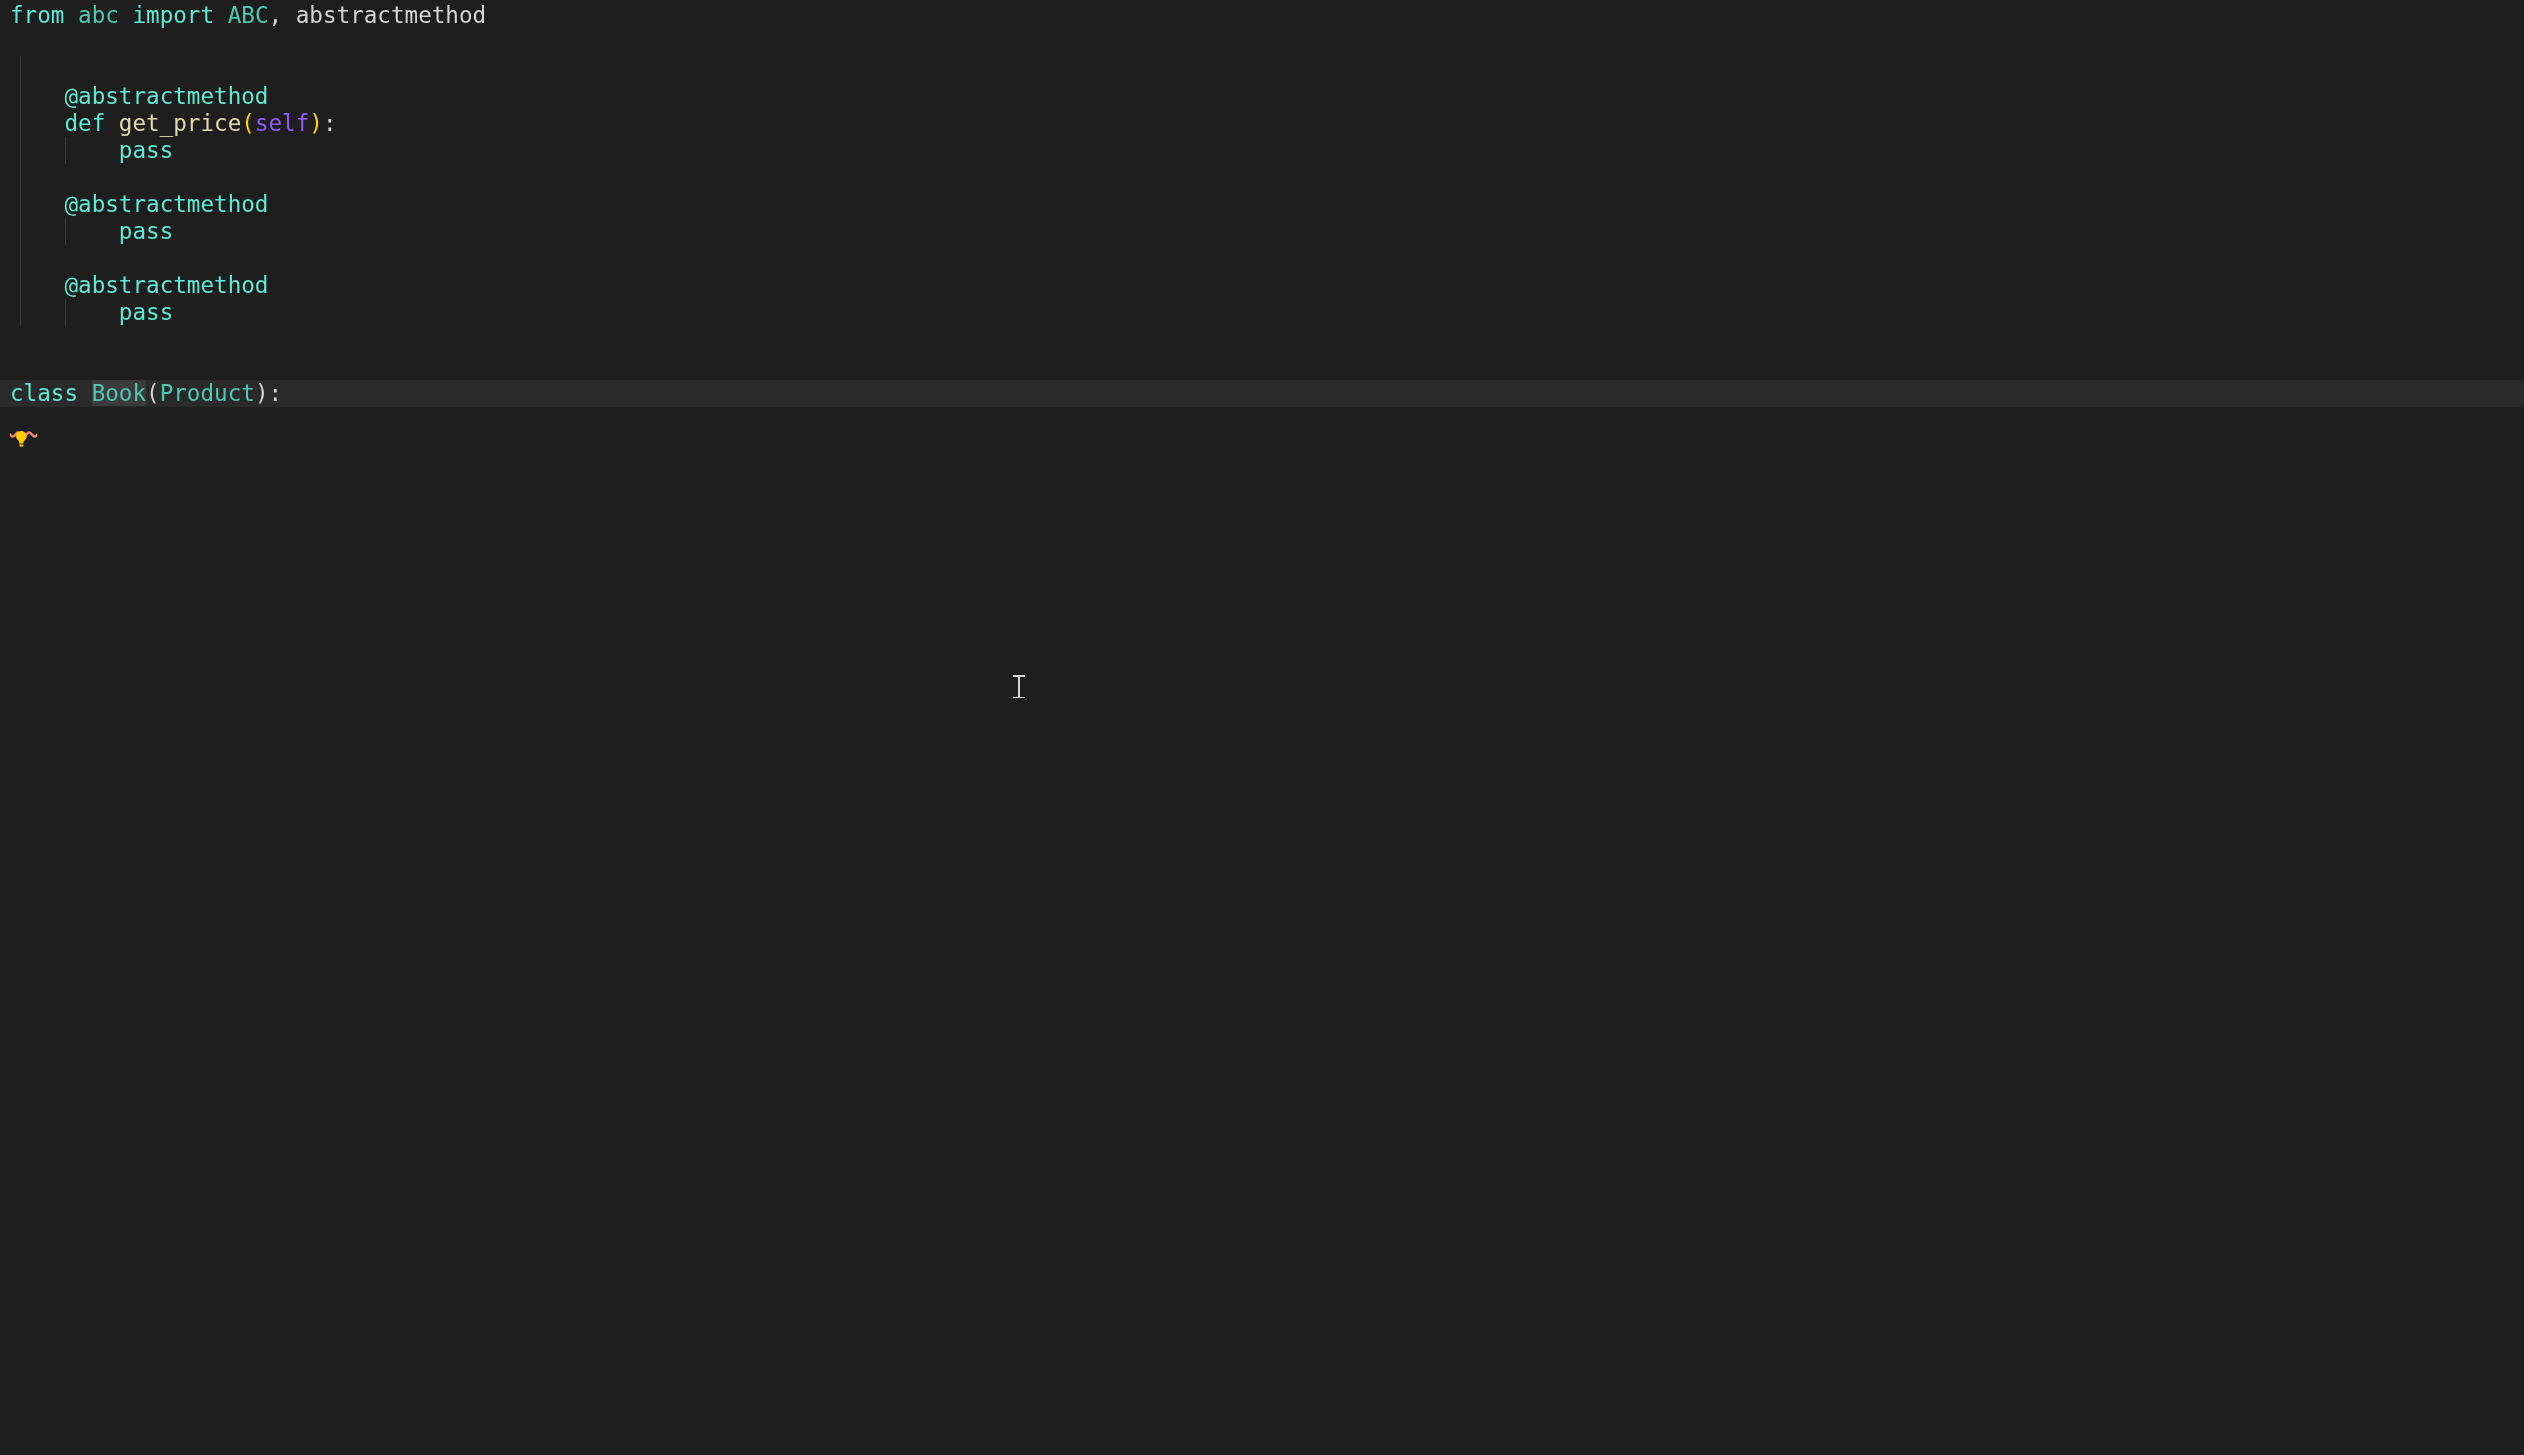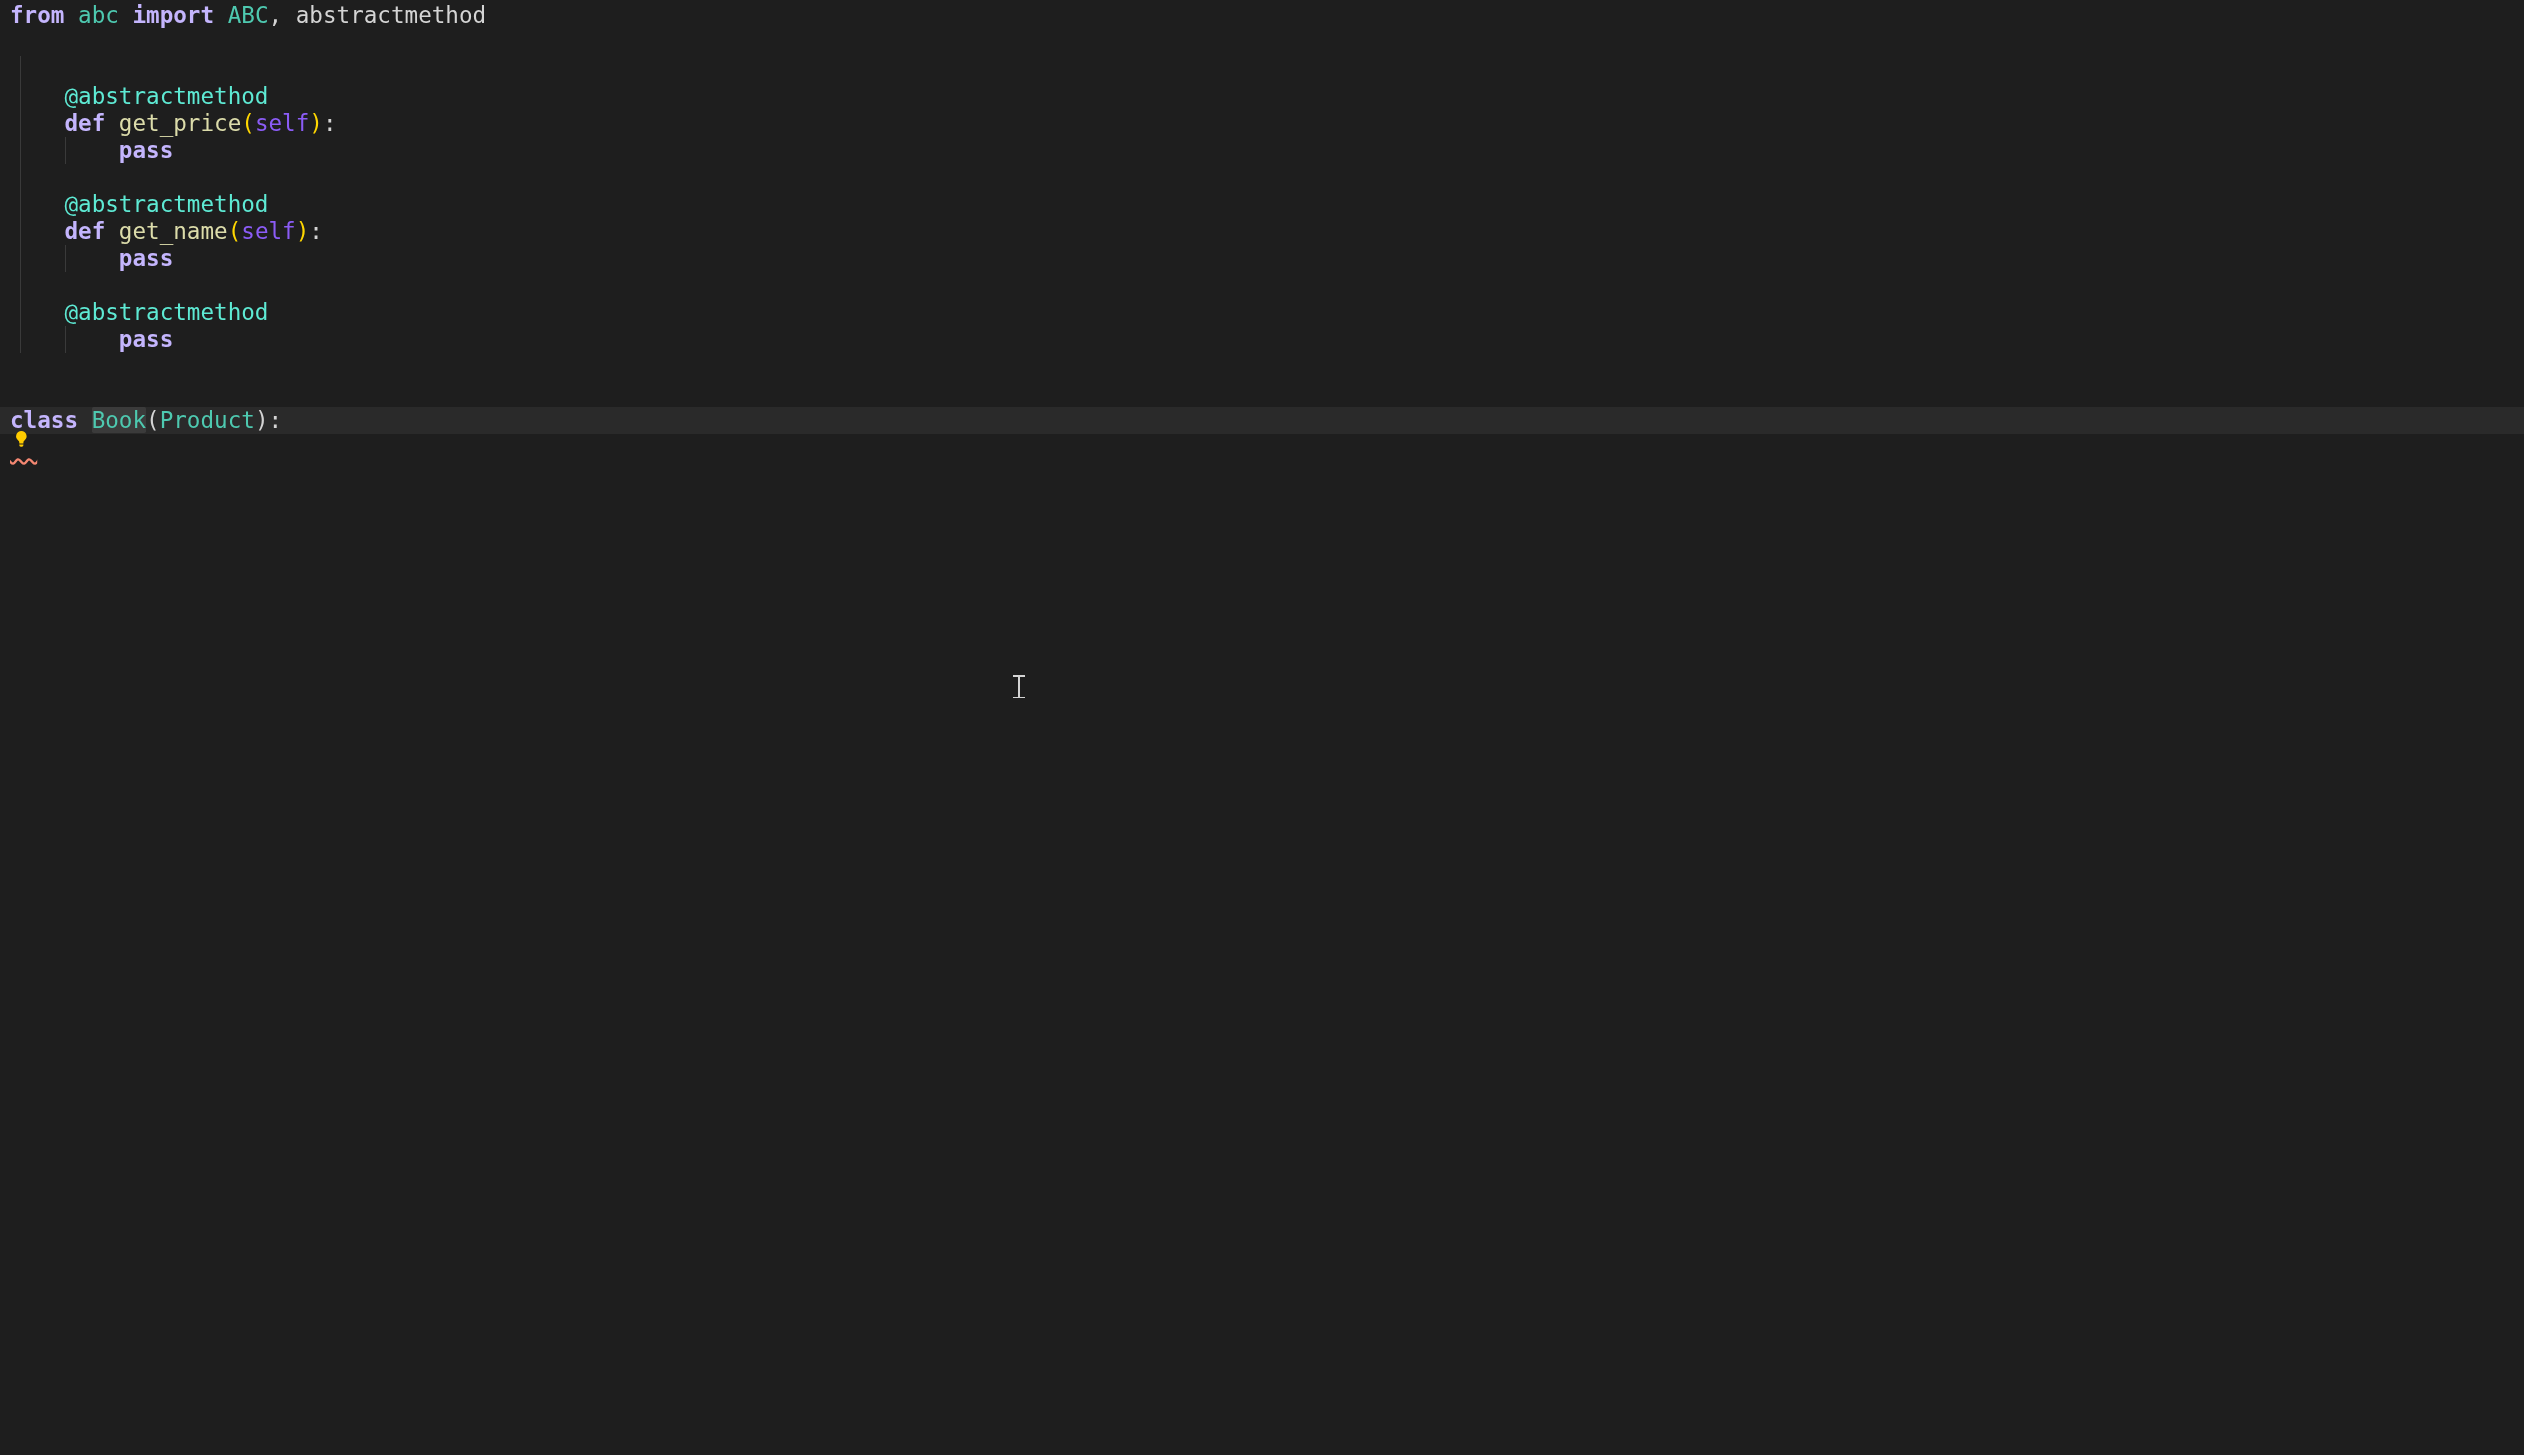--- a/index.html
+++ b/index.html
@@ -33,21 +33,21 @@
     position: absolute;
     top: 0;
     bottom: 0;
     width: 0;
     border-left: 0.8px solid #3a3a3a;
   }
   .ig1 { left: 20px; }
   .ig2 { left: 65px; }
 
   
-  .tk-kw     { color: #c4b5fd; font-weight: bold; } 
+  .tk-kw     { color: #5eead4; } 
   .tk-mod    { color: #4ec9b0; } 
   .tk-cls    { color: #4ec9b0; }
   .tk-func   { color: #dcdcaa; }
   .tk-dec    { color: #5eead4; }
   .tk-var    { color: #8b5cf6; }
   .tk-pun    { color: #d4d4d4; }
   .tk-par    { color: #ffd700; }
   .tk-plain  { color: #d4d4d4; }
 
   .squiggle {
@@ -114,21 +114,20 @@
   <div class="line"><span class="indent-guide ig1"></span><span class="tk-plain">    </span><span class="tk-dec">@abstractmethod</span></div>
 
   <div class="line"><span class="indent-guide ig1"></span><span class="tk-plain">    </span><span class="tk-kw">def</span><span class="tk-plain"> </span><span class="tk-func">get_price</span><span class="tk-par">(</span><span class="tk-var">self</span><span class="tk-par">)</span><span class="tk-pun">:</span></div>
 
   <div class="line"><span class="indent-guide ig1"></span><span class="indent-guide ig2"></span><span class="tk-plain">        </span><span class="tk-kw">pass</span></div>
 
   <div class="line"><span class="indent-guide ig1"></span></div>
 
   <div class="line"><span class="indent-guide ig1"></span><span class="tk-plain">    </span><span class="tk-dec">@abstractmethod</span></div>
 
-  <div class="line"><span class="indent-guide ig1"></span><span class="tk-plain">    </span><span class="tk-kw">def</span><span class="tk-plain"> </span><span class="tk-func">get_name</span><span class="tk-par">(</span><span class="tk-var">self</span><span class="tk-par">)</span><span class="tk-pun">:</span></div>
 
   <div class="line"><span class="indent-guide ig1"></span><span class="indent-guide ig2"></span><span class="tk-plain">        </span><span class="tk-kw">pass</span></div>
 
   <div class="line"><span class="indent-guide ig1"></span></div>
 
   <div class="line"><span class="indent-guide ig1"></span><span class="tk-plain">    </span><span class="tk-dec">@abstractmethod</span></div>
 
 
   <div class="line"><span class="indent-guide ig1"></span><span class="indent-guide ig2"></span><span class="tk-plain">        </span><span class="tk-kw">pass</span></div>
 

